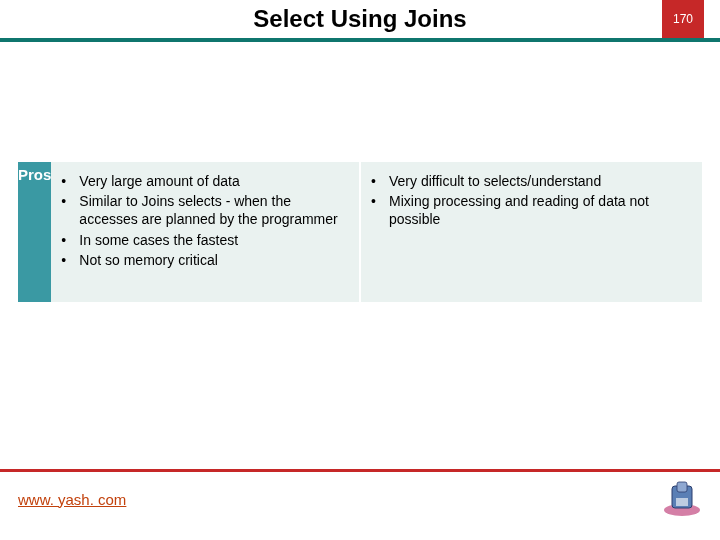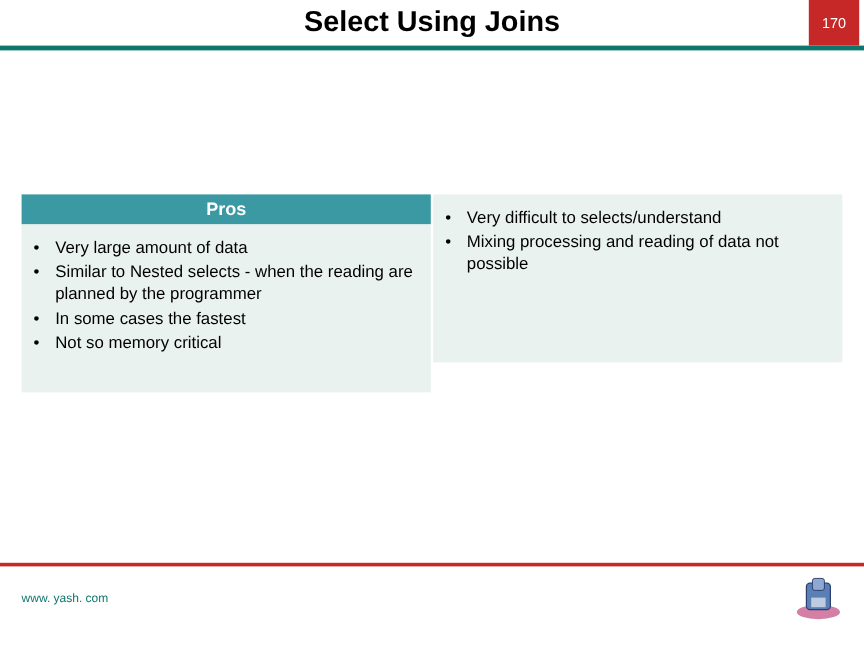--- a/index.html
+++ b/index.html
@@ -15,40 +15,40 @@
     border-bottom: 4px solid #0f766e;
   }
   .title-bar h1 {
     font-size: 24px;
     font-weight: bold;
     color: #000;
   }
   .page-num {
     position: absolute;
     top: 0;
-    right: 4px;
+    right: 16px;
     width: 42px;
     height: 38px;
     background: #c62828;
     color: #fff;
     font-size: 12px;
     display: flex;
     align-items: center;
     justify-content: center;
   }
 
   .table-wrap {
     margin: 120px 18px 0 18px;
     display: flex;
     gap: 2px;
   }
   .col {
     flex: 1;
     display: flex;
-    flex-direction: column;
+    flex-direction: row;
   }
   .col-header {
     background: #3a99a3;
     color: #fff;
     font-size: 15px;
     font-weight: bold;
     text-align: center;
     padding: 4px 0;
   }
   .col-body {
@@ -76,22 +76,23 @@
     left: 0;
     right: 0;
     bottom: 22px;
     border-top: 3px solid #c62828;
     padding: 8px 18px 0 18px;
     display: flex;
     align-items: center;
     justify-content: space-between;
   }
   .footer-url {
-    font-size: 10px;
-    color: #0f766e;
+    font-size: 15px;
+    color: #c2410c;
+    text-decoration: underline;
   }
   .logo {
     width: 40px;
     height: 38px;
   }
   .logo svg { width: 100%; height: 100%; }
 </style>
 </head>
 <body>
 
@@ -106,21 +107,21 @@
     <div class="col">
       <div class="col-header">Pros</div>
       <div class="col-body">
         <ul>
           <li>
               <span class="bullet">•</span>
               <span class="text">Very large amount of data</span>
             </li>
           <li>
               <span class="bullet">•</span>
-              <span class="text">Similar to Nested selects - when the reading are planned by the programmer</span>
+              <span class="text">Similar to Joins selects - when the accesses are planned by the programmer</span>
             </li>
           <li>
               <span class="bullet">•</span>
               <span class="text">In some cases the fastest</span>
             </li>
           <li>
               <span class="bullet">•</span>
               <span class="text">Not so memory critical</span>
             </li>
         </ul>

